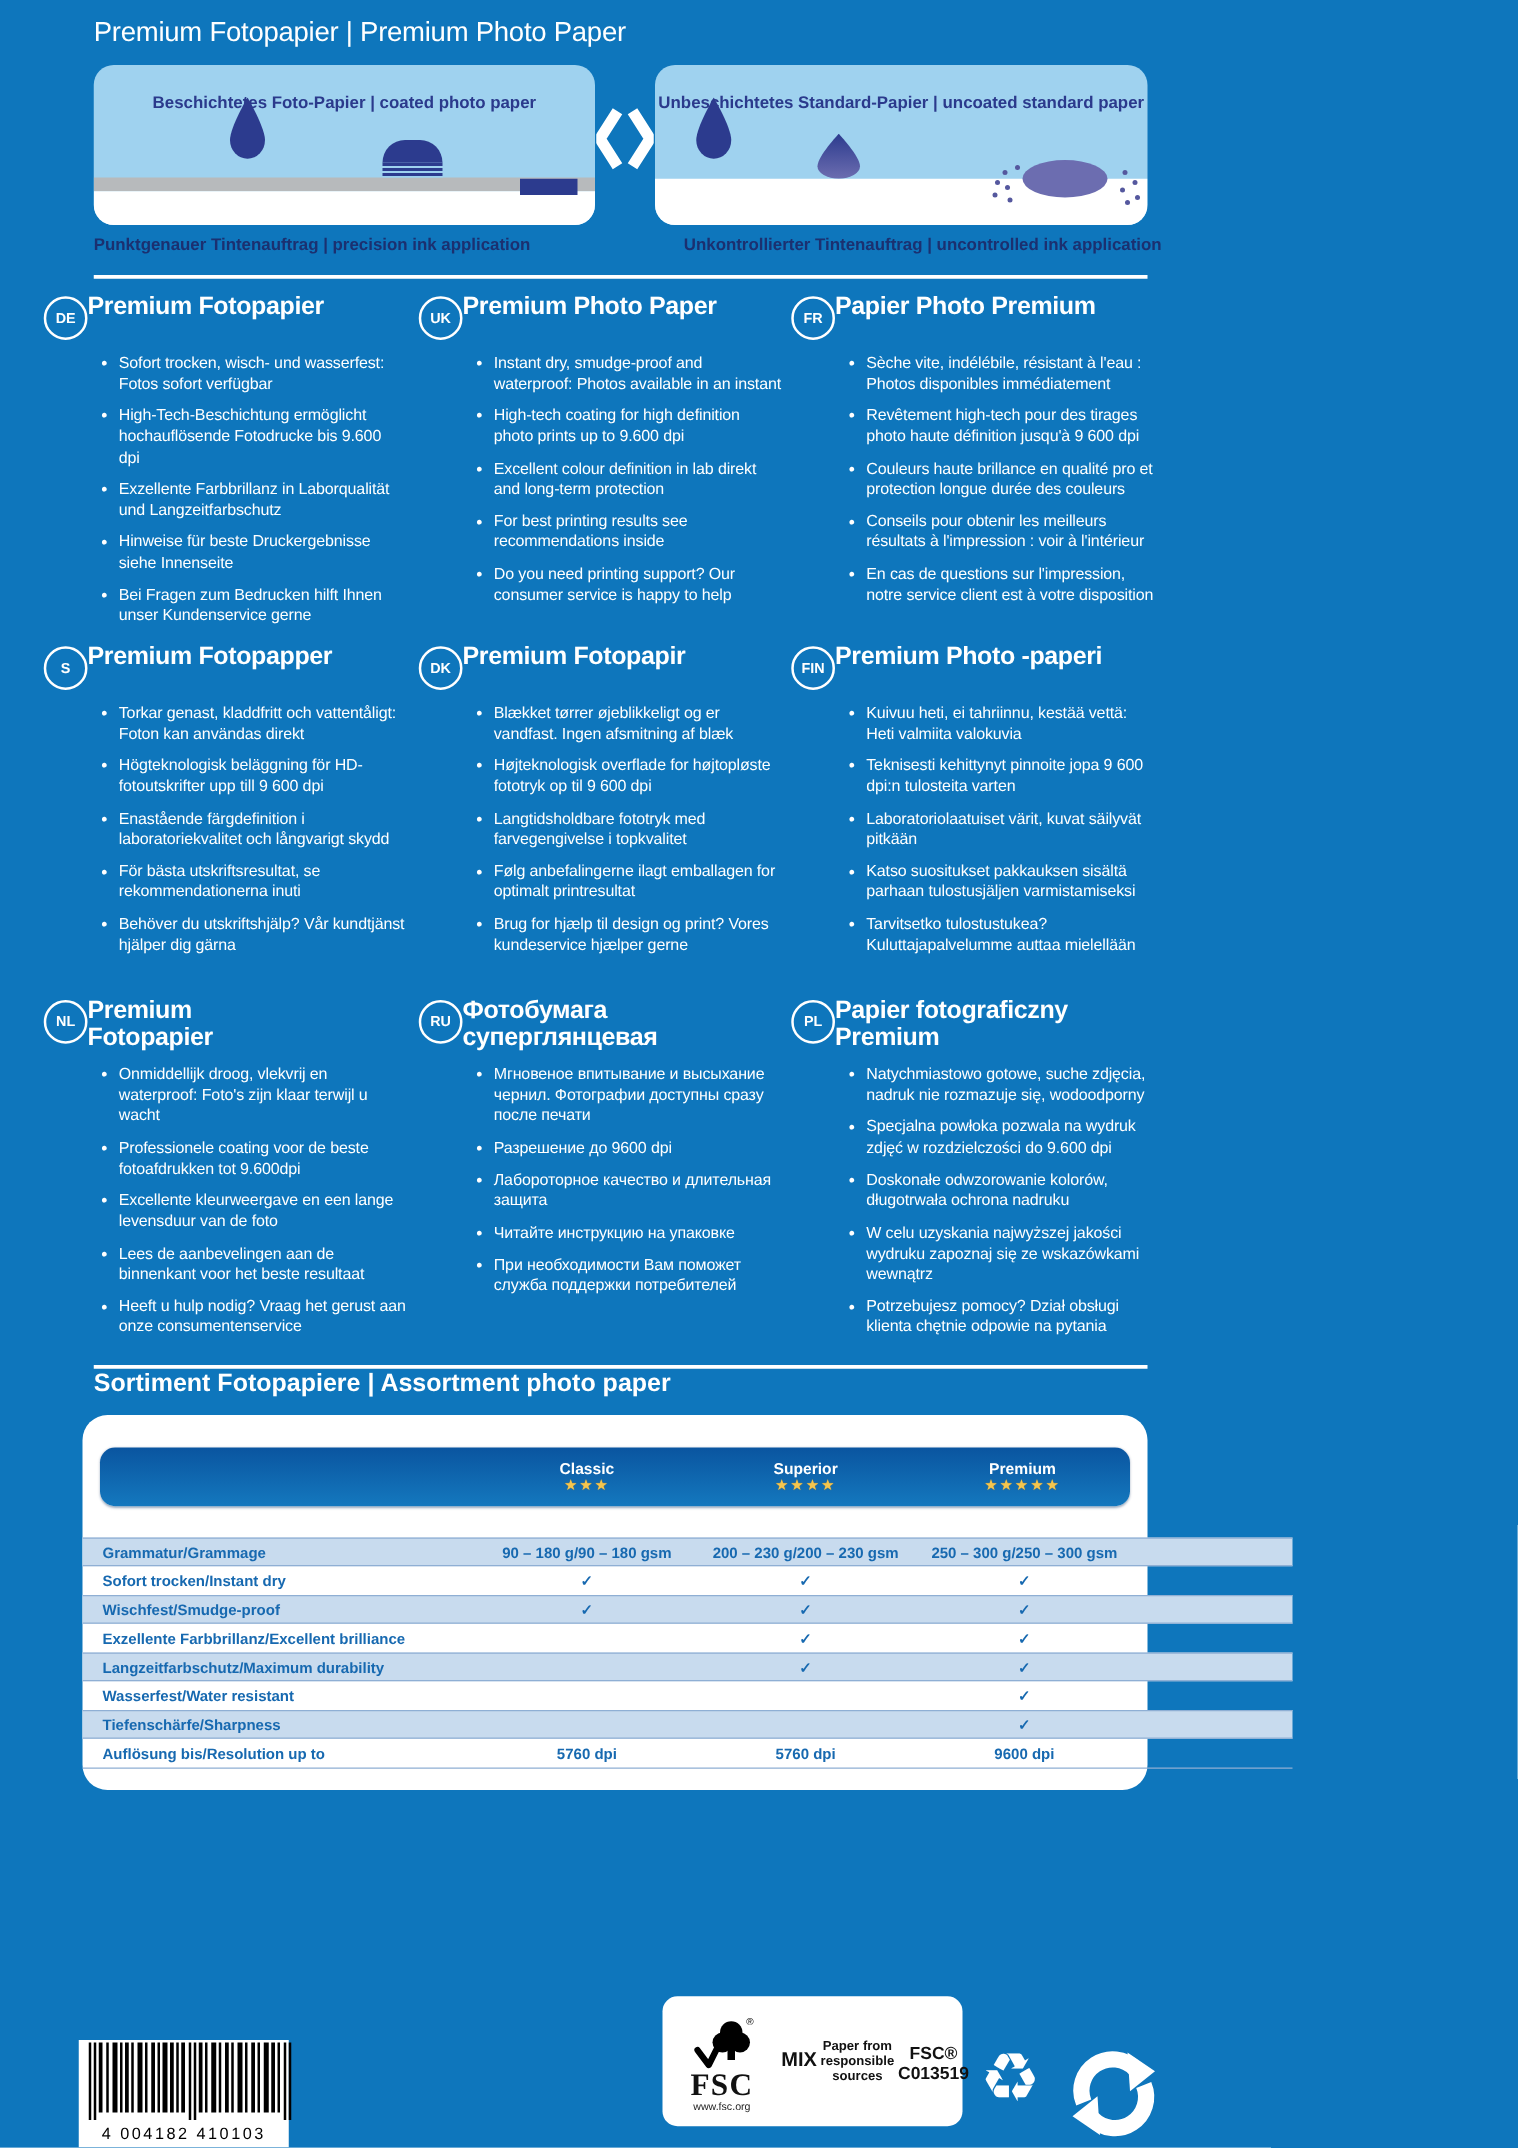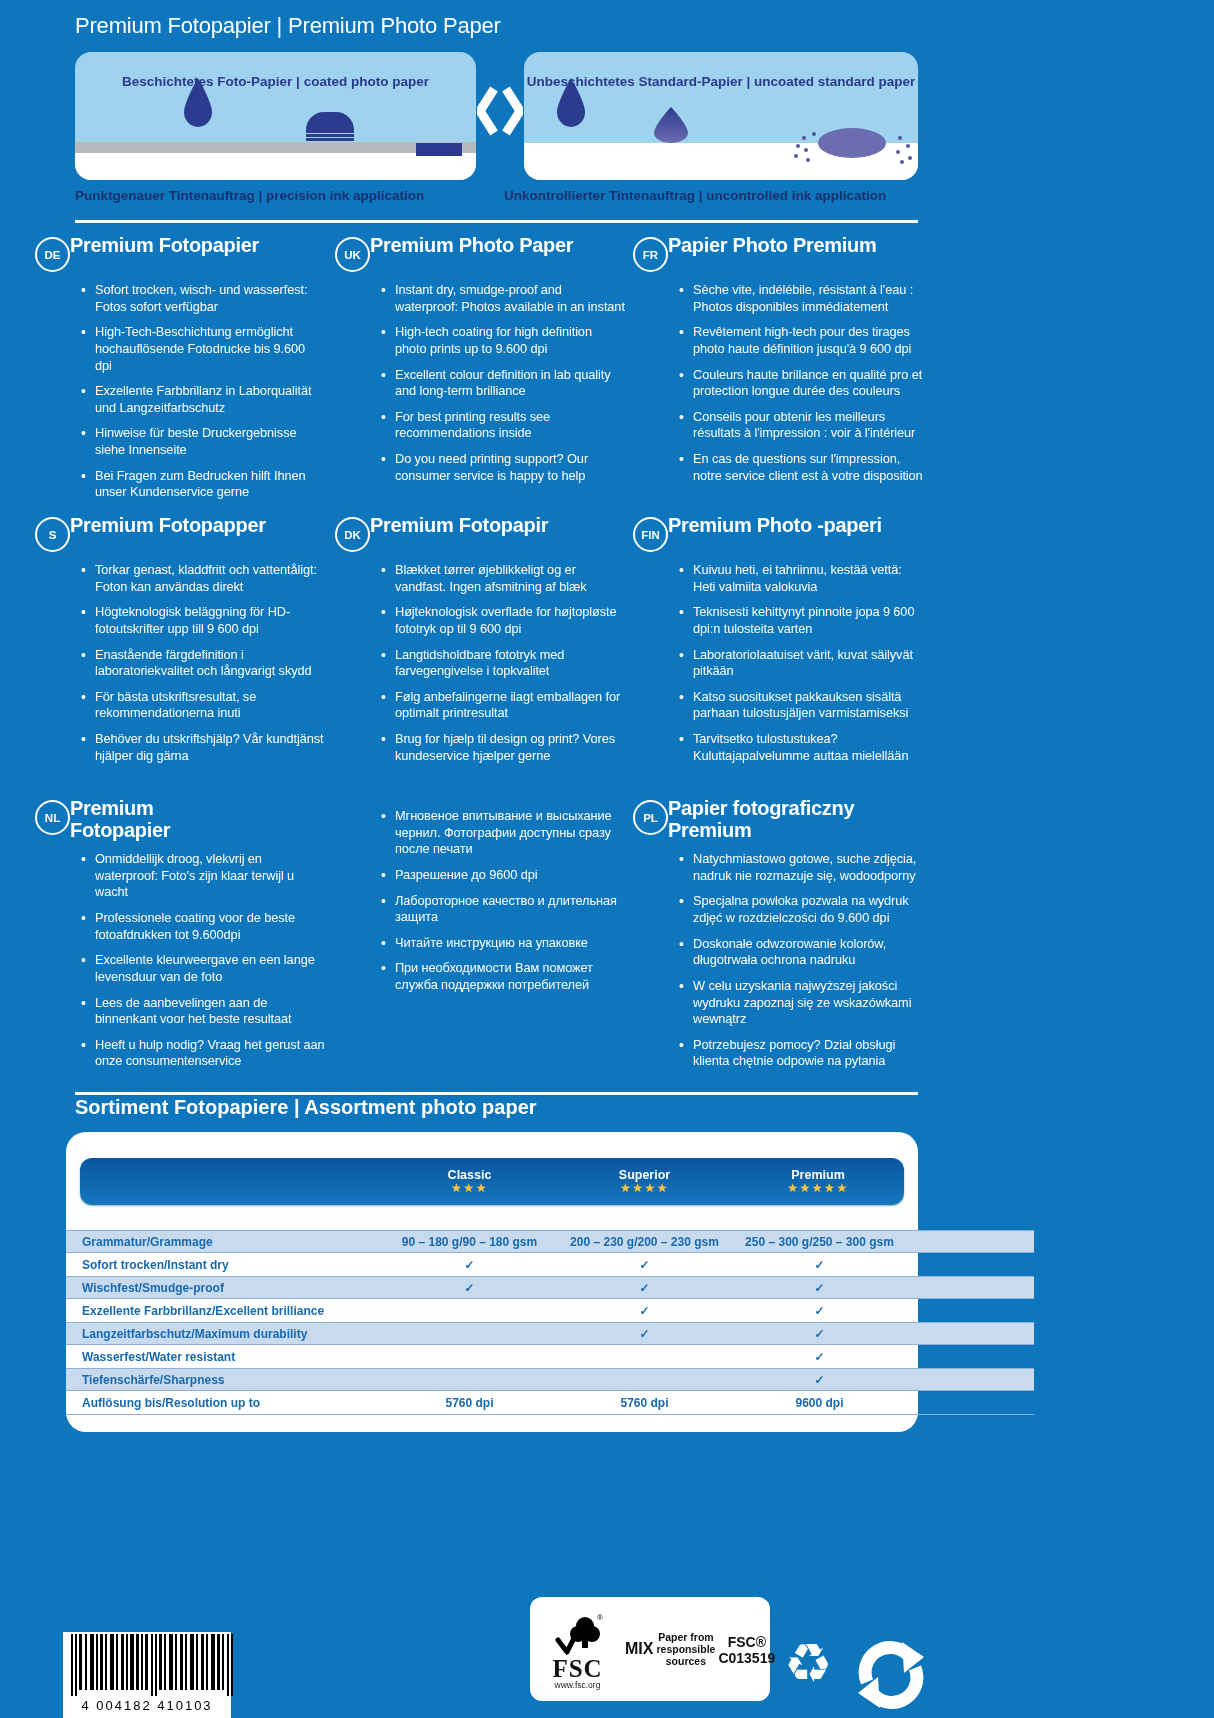--- a/index.html
+++ b/index.html
@@ -118,21 +118,21 @@
             <stop offset="1" stop-color="#6C6DB0"></stop>
       </linearGradient>
         </defs>
       <path d="M19,0 C19,0 2,18 2,26 a17,10 0 0 0 34,0 C36,18 19,0 19,0 Z" fill="url(#abgrad)"></path>
     </svg>
     <div class="splotch" style="left:294px;bottom:22px;"></div>
     <div class="dots" style="left:288px;bottom:44px;"></div>
   </div>
 
   <div class="caption" style="left:75px;">Punktgenauer Tintenauftrag | precision ink application</div>
-  <div class="caption" style="left:504px;">Unkontrollierter Tintenauftrag | uncontrolled ink application</div>
+  <div class="caption" style="left:547px;">Unkontrollierter Tintenauftrag | uncontrolled ink application</div>
 
   <div class="rule" style="top:220px;"></div>
 
   <div class="sections">
 
       <div class="section">
         <div class="sec-head">
           <div class="code-circle">DE</div>
           <div class="sec-title">Premium Fotopapier</div>
         </div>
@@ -146,21 +146,21 @@
       </div>
 
       <div class="section">
         <div class="sec-head">
           <div class="code-circle">UK</div>
           <div class="sec-title">Premium Photo Paper</div>
         </div>
         <ul class="bullets">
           <li>Instant dry, smudge-proof and waterproof: Photos available in an instant</li>
           <li>High-tech coating for high definition photo prints up to 9.600 dpi</li>
-          <li>Excellent colour definition in lab quality and long-term brilliance</li>
+          <li>Excellent colour definition in lab direkt and long-term protection</li>
           <li>For best printing results see recommendations inside</li>
           <li>Do you need printing support? Our consumer service is happy to help</li>
         </ul>
       </div>
 
       <div class="section">
         <div class="sec-head">
           <div class="code-circle">FR</div>
           <div class="sec-title">Papier Photo Premium</div>
         </div>
@@ -224,20 +224,25 @@
         <ul class="bullets">
           <li>Onmiddellijk droog, vlekvrij en waterproof: Foto's zijn klaar terwijl u wacht</li>
           <li>Professionele coating voor de beste fotoafdrukken tot 9.600dpi</li>
           <li>Excellente kleurweergave en een lange levensduur van de foto</li>
           <li>Lees de aanbevelingen aan de binnenkant voor het beste resultaat</li>
           <li>Heeft u hulp nodig? Vraag het gerust aan onze consumentenservice</li>
         </ul>
       </div>
 
       <div class="section">
+        <div class="sec-head">
+          <div class="code-circle">RU</div>
+          <div class="sec-title">Фотобумага
+суперглянцевая</div>
+        </div>
         <ul class="bullets">
           <li>Мгновеное впитывание и высыхание чернил. Фотографии доступны сразу после печати</li>
           <li>Разрешение до 9600 dpi</li>
           <li>Лабороторное качество и длительная защита</li>
           <li>Читайте инструкцию на упаковке</li>
           <li>При необходимости Вам поможет служба поддержки потребителей</li>
         </ul>
       </div>
 
       <div class="section">

